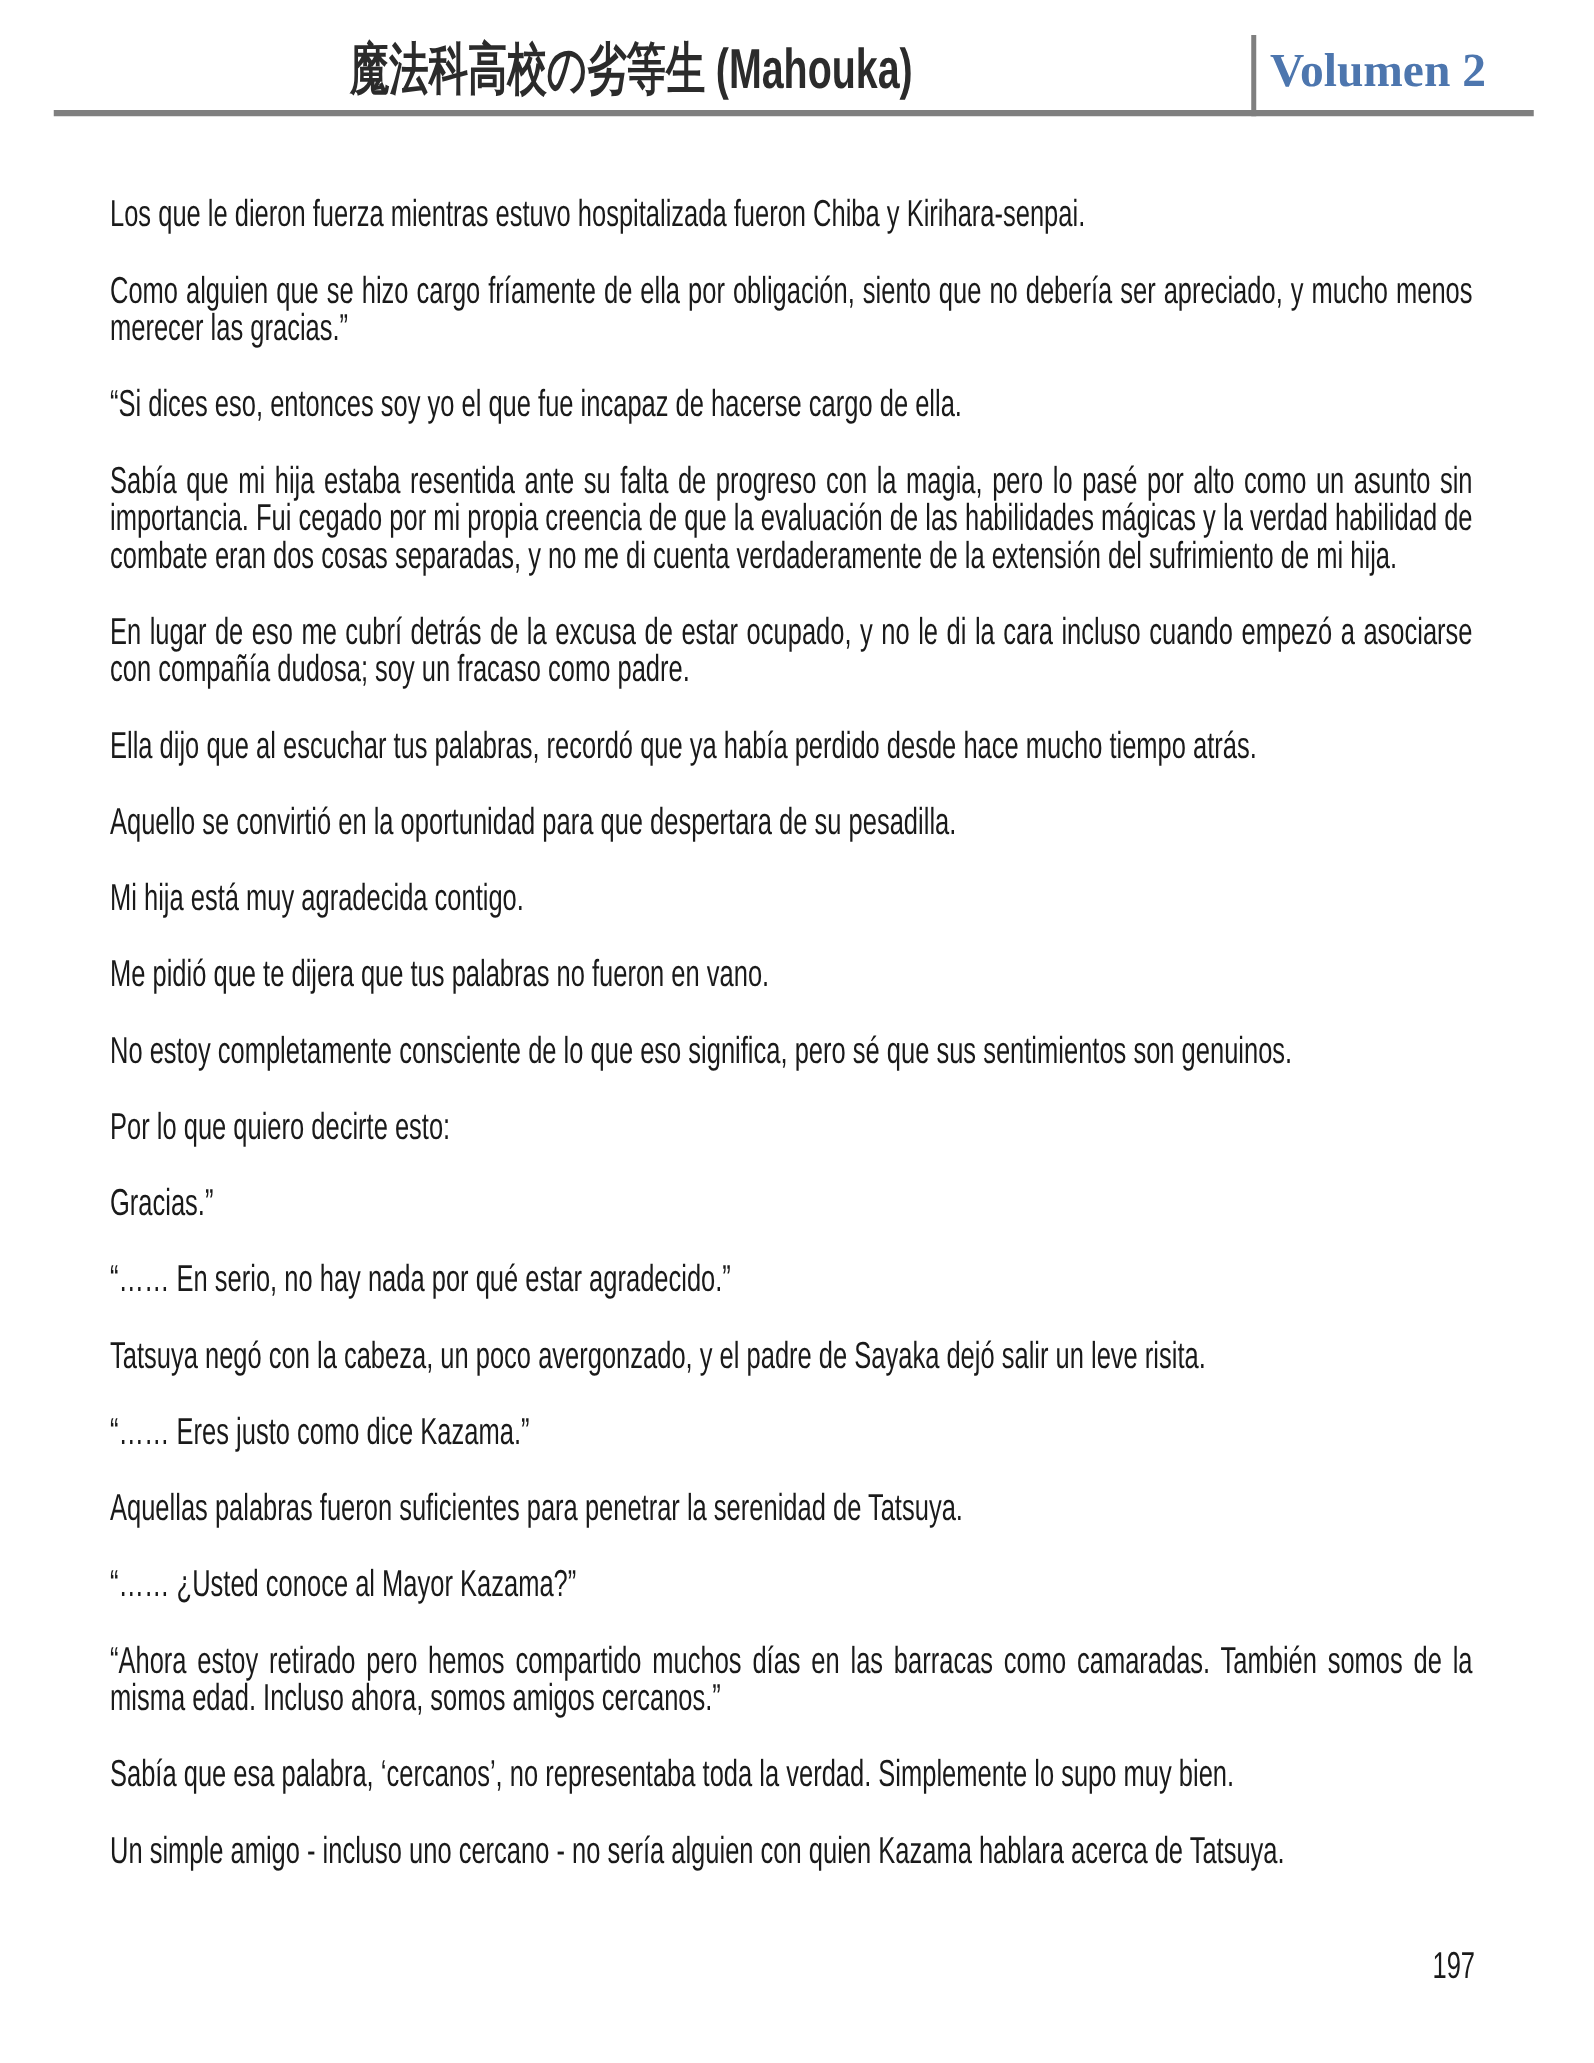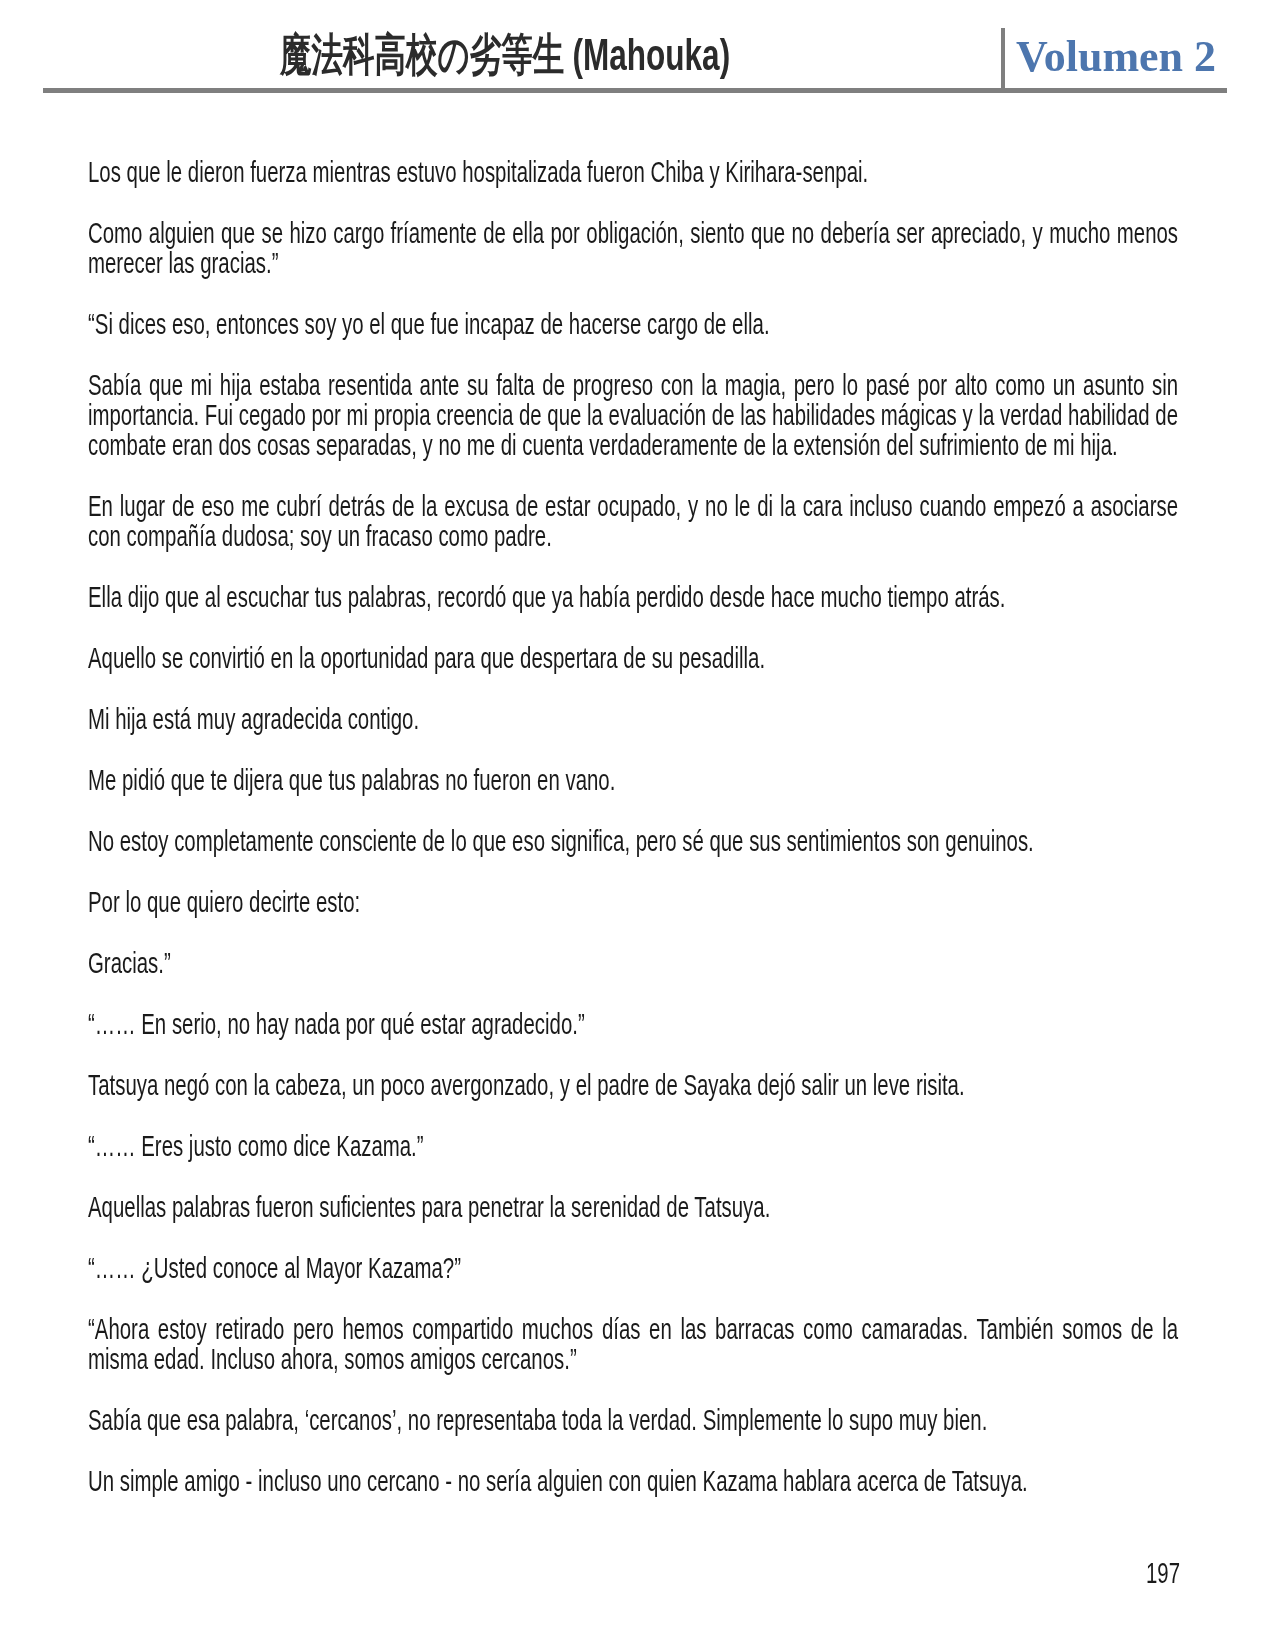--- a/index.html
+++ b/index.html
@@ -42,21 +42,21 @@
     width:1184px;
     height:5px;
     background:#7f7f7f;
   }
   .volume {
     position:absolute;
     left:1016px;
     top:38px;
     font-family:"Liberation Serif", serif;
     font-weight:bold;
-    font-size:44px;
+    font-size:38px;
     line-height:38px;
     color:#4d76ae;
     white-space:nowrap;
   }
   
   .body-text {
     position:absolute;
     left:88px;
     top:157px;
     width:1603px;              

